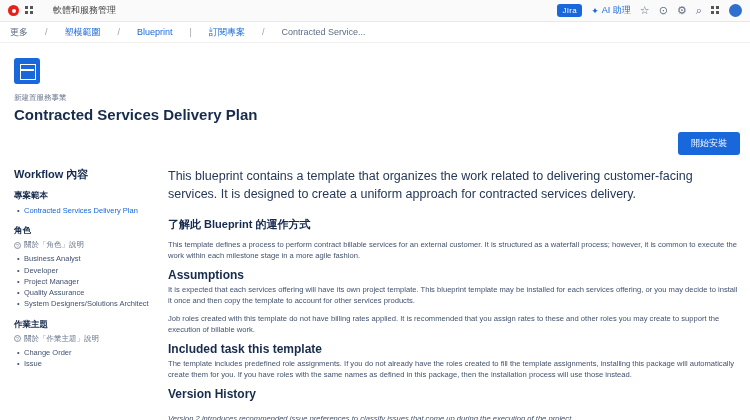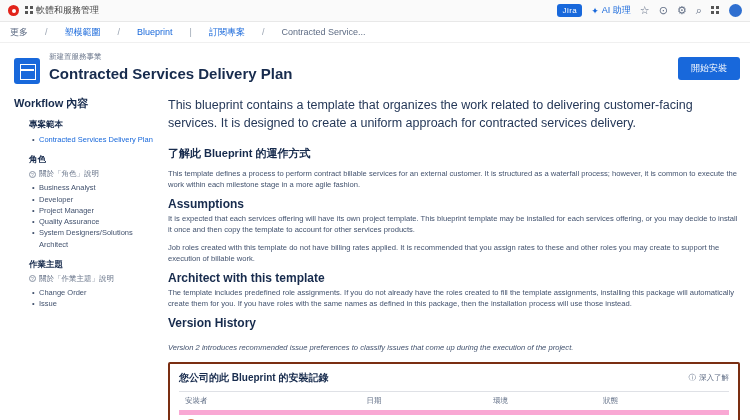--- a/index.html
+++ b/index.html
@@ -25,21 +25,21 @@
   .logo-dot {
     width:11px; height:11px; border-radius:50%;
     background:#e2231a;
     flex:none;
   }
   .logo-dot::after{
     content:""; display:block; width:4px;height:4px;border-radius:50%;
     background:#fff; margin:3.5px auto;
   }
   .app-switch {
-    display:flex; align-items:center; gap:2px;
+    display:flex; align-items:center; gap:19px;
     font-size:9px; color:#444;
   }
   .grid-ico {
     display:inline-block; width:9px; height:9px; position:relative;
   }
   .grid-ico i{
     position:absolute; width:3px;height:3px;background:#555;
   }
   .grid-ico i:nth-child(1){left:0;top:0}
   .grid-ico i:nth-child(2){left:5px;top:0}
@@ -70,20 +70,21 @@
     background:#fff;
   }
   .crumbbar a { color:#1868db; text-decoration:none; }
   .crumb-sep { color:#9aa4b2; }
 
   
   .pagehead {
     display:flex; align-items:flex-start;
     padding:9px 10px 6px 14px;
     gap:9px;
+    flex-direction:column;
   }
   .bp-icon {
     width:26px;height:26px;border-radius:3px;
     background:#1868db; position:relative; flex:none;
     margin-top:6px;
   }
   .bp-icon::before{
     content:""; position:absolute; left:6px; top:6px;
     width:14px;height:14px;border:1.6px solid #fff;
   }
@@ -105,21 +106,21 @@
   }
 
   
   .body {
     display:flex;
     padding:0 10px 0 14px;
     gap:14px;
   }
   .sidebar { width:140px; flex:none; }
   .sb-title { font-size:11px; font-weight:bold; color:#172b4d; margin:6px 0 8px; }
-  .sb-group { margin-bottom:9px;margin-left:15px; }
+  .sb-group { margin-bottom:9px; }
   .sb-head {
     font-size:8.5px; font-weight:bold; color:#172b4d; margin-bottom:3px;
   }
   .sb-sub {
     font-size:7.5px; color:#6b778c; margin-bottom:3px;
     display:flex; align-items:center; gap:3px;
   }
   .qmark {
     display:inline-block; width:7px;height:7px;border-radius:50%;
     border:1px solid #8993a4; font-size:5px; line-height:6px;
@@ -279,21 +280,21 @@
 
   <div class="main">
     <div class="lede">This blueprint contains a template that organizes the work related to delivering customer-facing services. It is designed to create a uniform approach for contracted services delivery.</div>
     <div class="h2">了解此 Blueprint 的運作方式</div>
     <p class="p">This template defines a process to perform contract billable services for an external customer. It is structured as a waterfall process; however, it is common to execute the work within each milestone stage in a more agile fashion.</p>
 
     <div class="sub-h">Assumptions</div>
     <p class="p">It is expected that each services offering will have its own project template. This blueprint template may be installed for each services offering, or you may decide to install it once and then copy the template to account for other services products.</p>
     <p class="p">Job roles created with this template do not have billing rates applied. It is recommended that you assign rates to these and other roles you may create to support the execution of billable work.</p>
 
-    <div class="sub-h">Architect with this template</div>
+    <div class="sub-h">Included task this template</div>
     <p class="p">The template includes predefined role assignments. If you do not already have the roles created to fill the template assignments, installing this package will automatically create them for you. If you have roles with the same names as defined in this package, then the installation process will use those instead.</p>
 
     <div class="sub-h">Version History</div>
     <p class="p ital">Version 2 introduces recommended issue preferences to classify issues that come up during the execution of the project.</p>
 
     <div class="record">
       <div class="record-head">
         <span class="record-title">您公司的此 Blueprint 的安裝記錄</span>
         <span class="record-more">
           <span>ⓘ</span>

